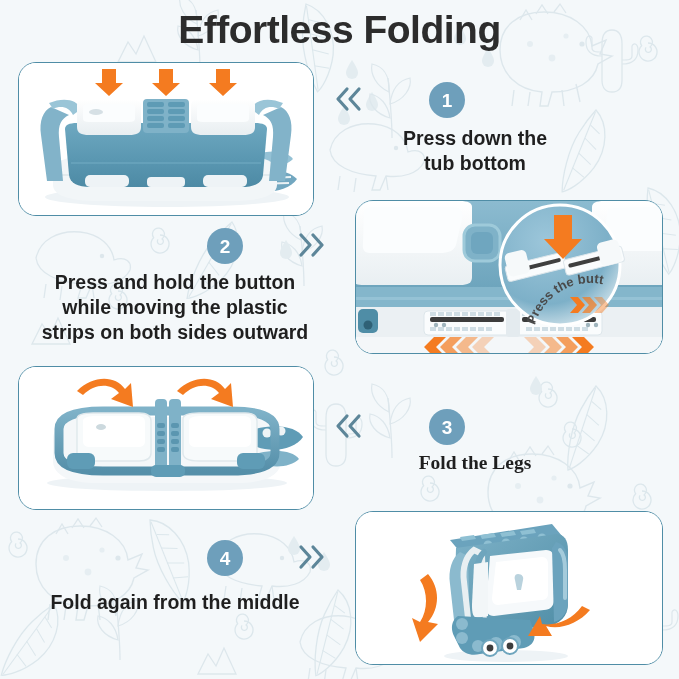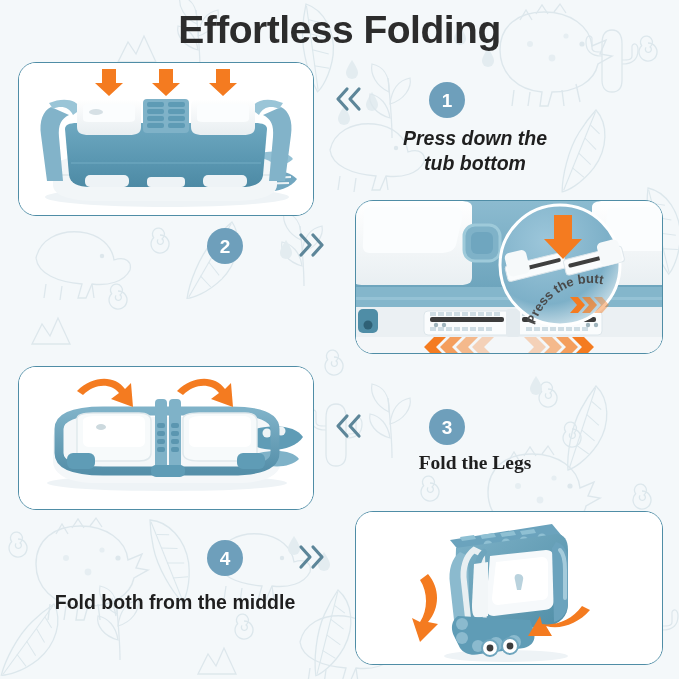--- a/index.html
+++ b/index.html
@@ -63,21 +63,21 @@
     font-weight:bold;
     color:#1f1f1f;
     line-height:1.28;
     white-space:pre-line;
   }
 
   
   #step-1{left:330px;top:78px;width:349px;height:115px;}
   #step-1 .badge{left:99px;top:4px;}
   #step-1 .chev{left:4px;top:8px;}
-  #step-1 .steptext{left:0px;top:48px;width:290px;font-style:italic;}
+  #step-1 .steptext{left:0px;top:48px;width:290px;}
 
   
   #step-2{left:0px;top:228px;width:345px;height:135px;}
   #step-2 .badge{left:207px;top:0px;}
   #step-2 .chev{left:296px;top:4px;}
   #step-2 .steptext{left:20px;top:42px;width:310px;}
 
   
   #step-3{left:330px;top:405px;width:349px;height:90px;}
   #step-3 .badge{left:99px;top:4px;}
@@ -416,20 +416,23 @@
       </svg>
     </div>
   </div>
 
   <div class="step" id="step-2">
     <div class="badge">2</div>
     <svg class="chev" viewBox="0 0 30 26">
       <path d="M5 3 L 14 13 L 5 23" fill="none" stroke="#5d8699" stroke-width="3.2" stroke-linecap="round" stroke-linejoin="round"></path>
       <path d="M17 3 L 26 13 L 17 23" fill="none" stroke="#5d8699" stroke-width="3.2" stroke-linecap="round" stroke-linejoin="round"></path>
     </svg>
+    <div class="steptext">Press and hold the button
+while moving the plastic
+strips on both sides outward</div>
   </div>
 
   <div class="panel" id="panel-3">
     <div class="stage">
       <svg viewBox="0 0 294 142" xmlns="http://www.w3.org/2000/svg">
         <defs>
           <linearGradient id="flatTeal" x1="0" y1="0" x2="0" y2="1">
             <stop offset="0" stop-color="#7fb2c8"></stop>
             <stop offset="1" stop-color="#558fa9"></stop>
           </linearGradient>
@@ -564,16 +567,16 @@
       </svg>
     </div>
   </div>
 
   <div class="step" id="step-4">
     <div class="badge">4</div>
     <svg class="chev" viewBox="0 0 30 26">
       <path d="M5 3 L 14 13 L 5 23" fill="none" stroke="#5d8699" stroke-width="3.2" stroke-linecap="round" stroke-linejoin="round"></path>
       <path d="M17 3 L 26 13 L 17 23" fill="none" stroke="#5d8699" stroke-width="3.2" stroke-linecap="round" stroke-linejoin="round"></path>
     </svg>
-    <div class="steptext">Fold both from the middle</div>
+    <div class="steptext">Fold again from the middle</div>
   </div>
 
 </div>
 
 </body></html>

